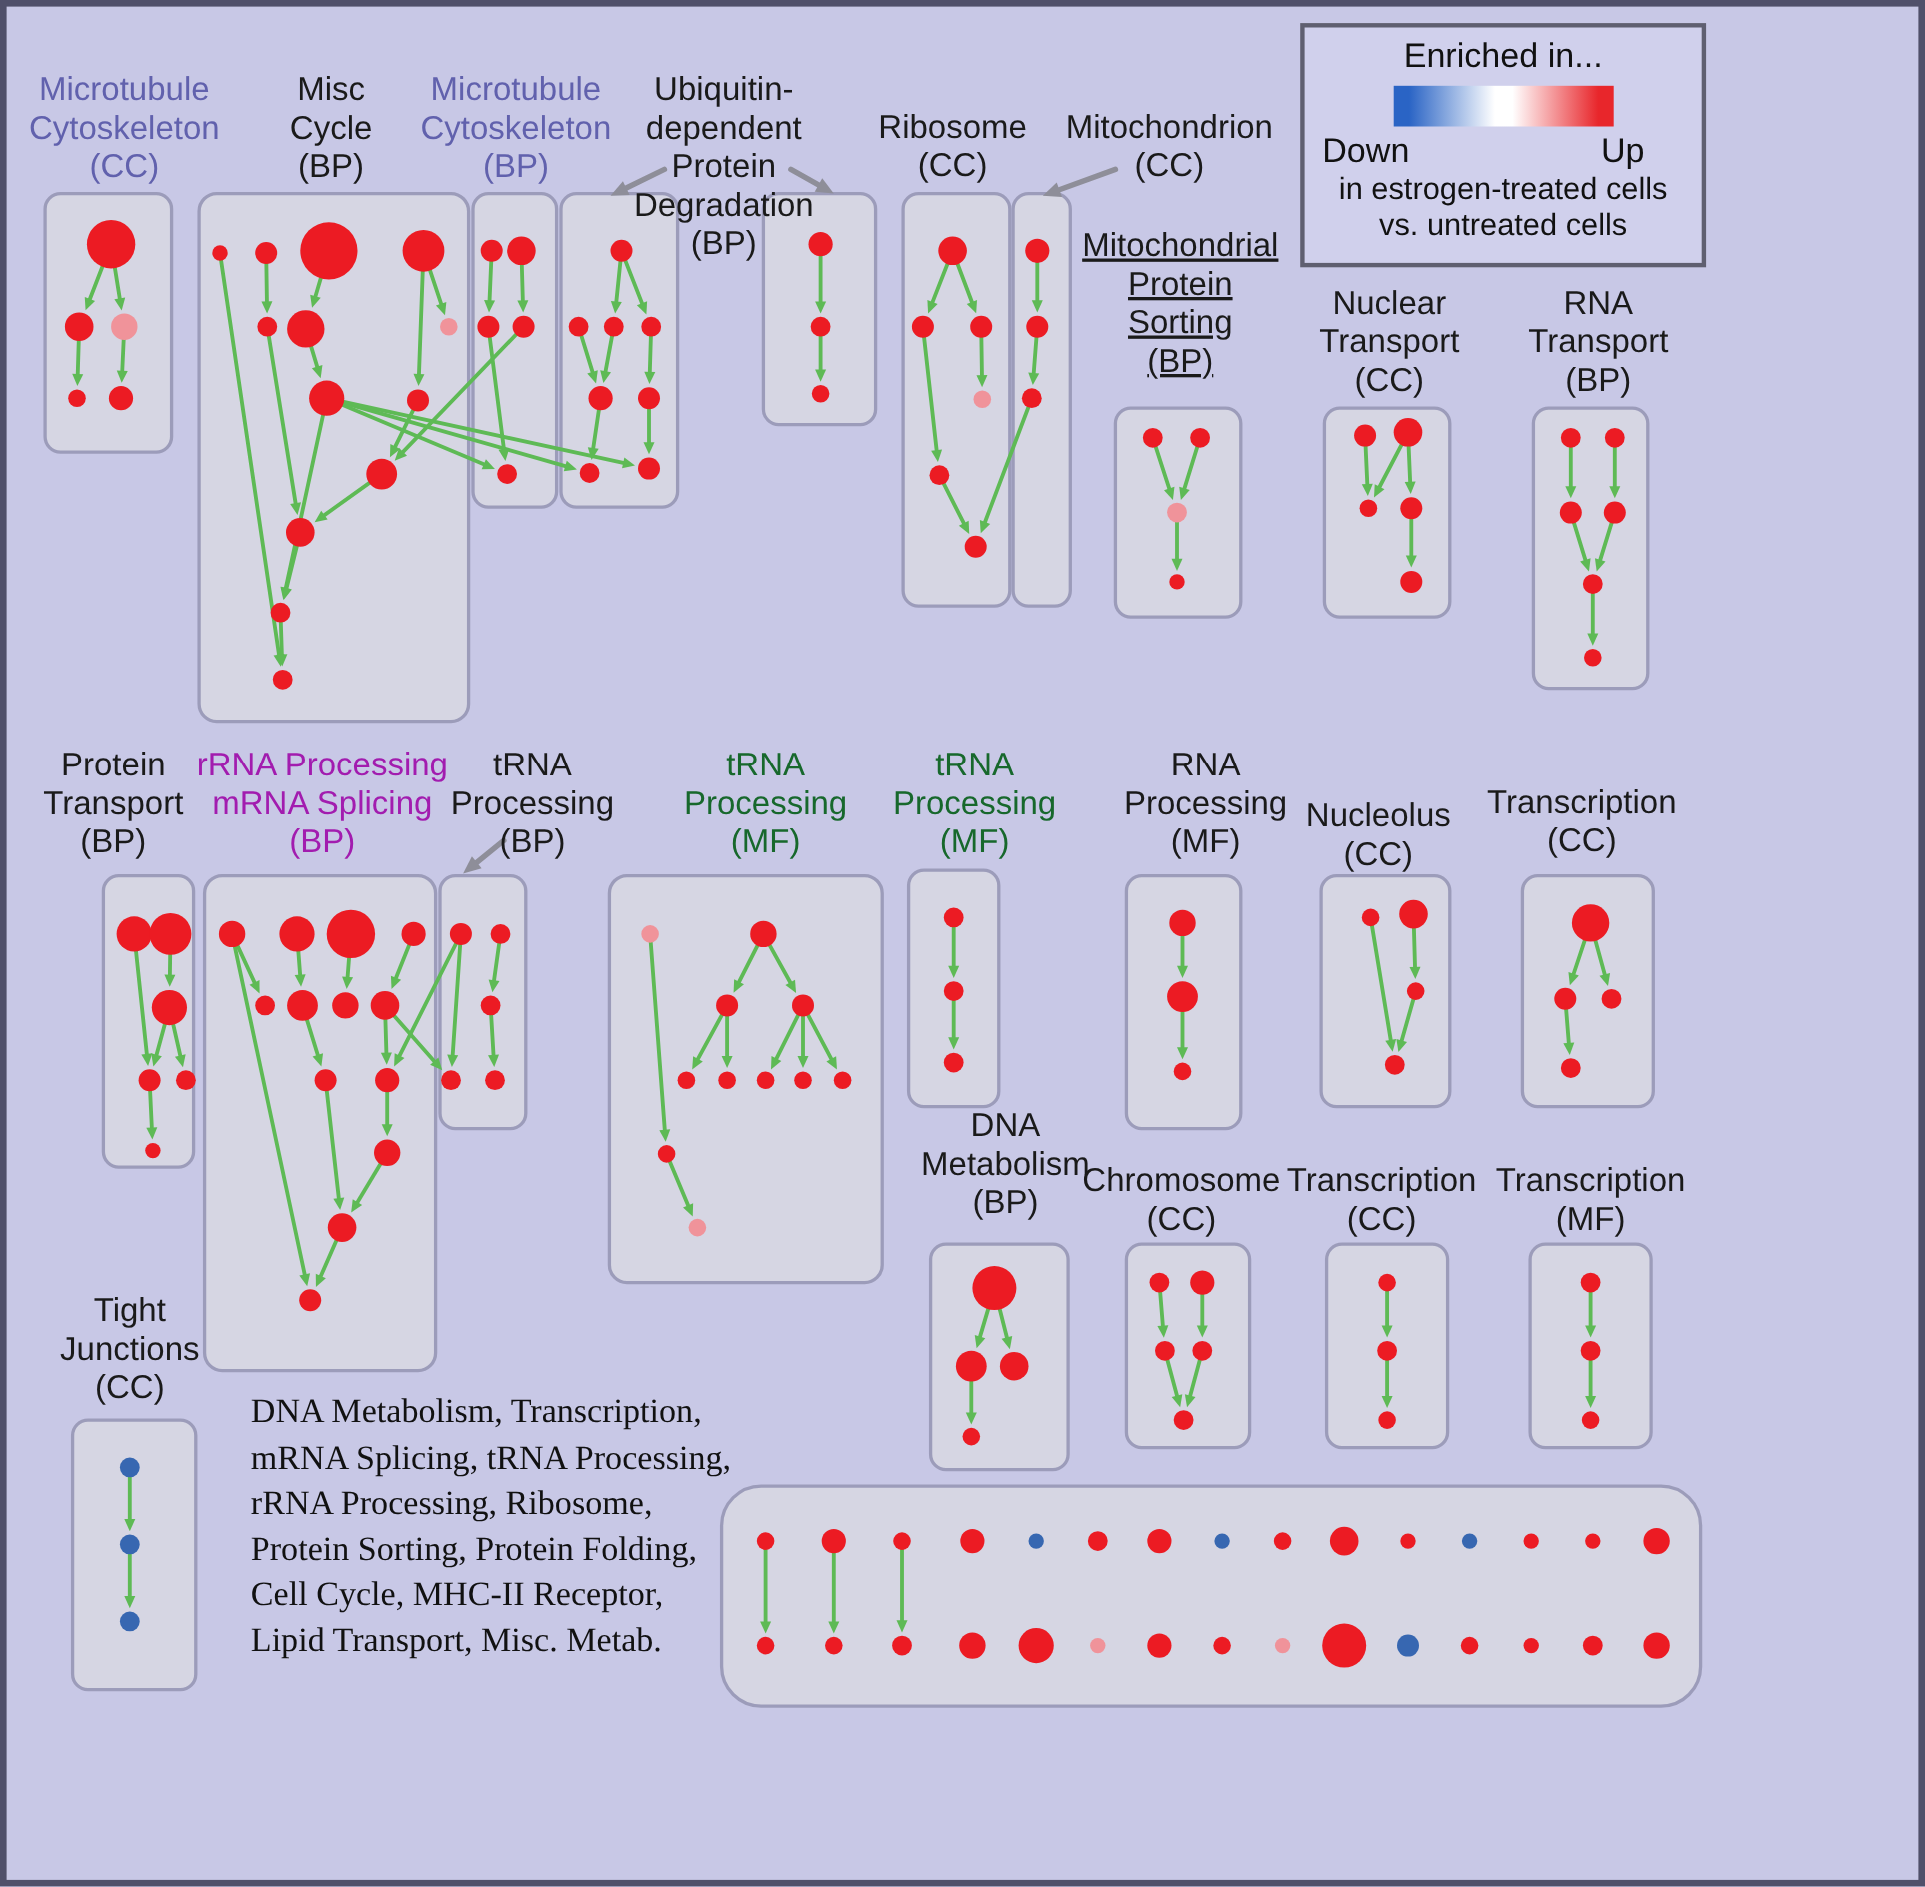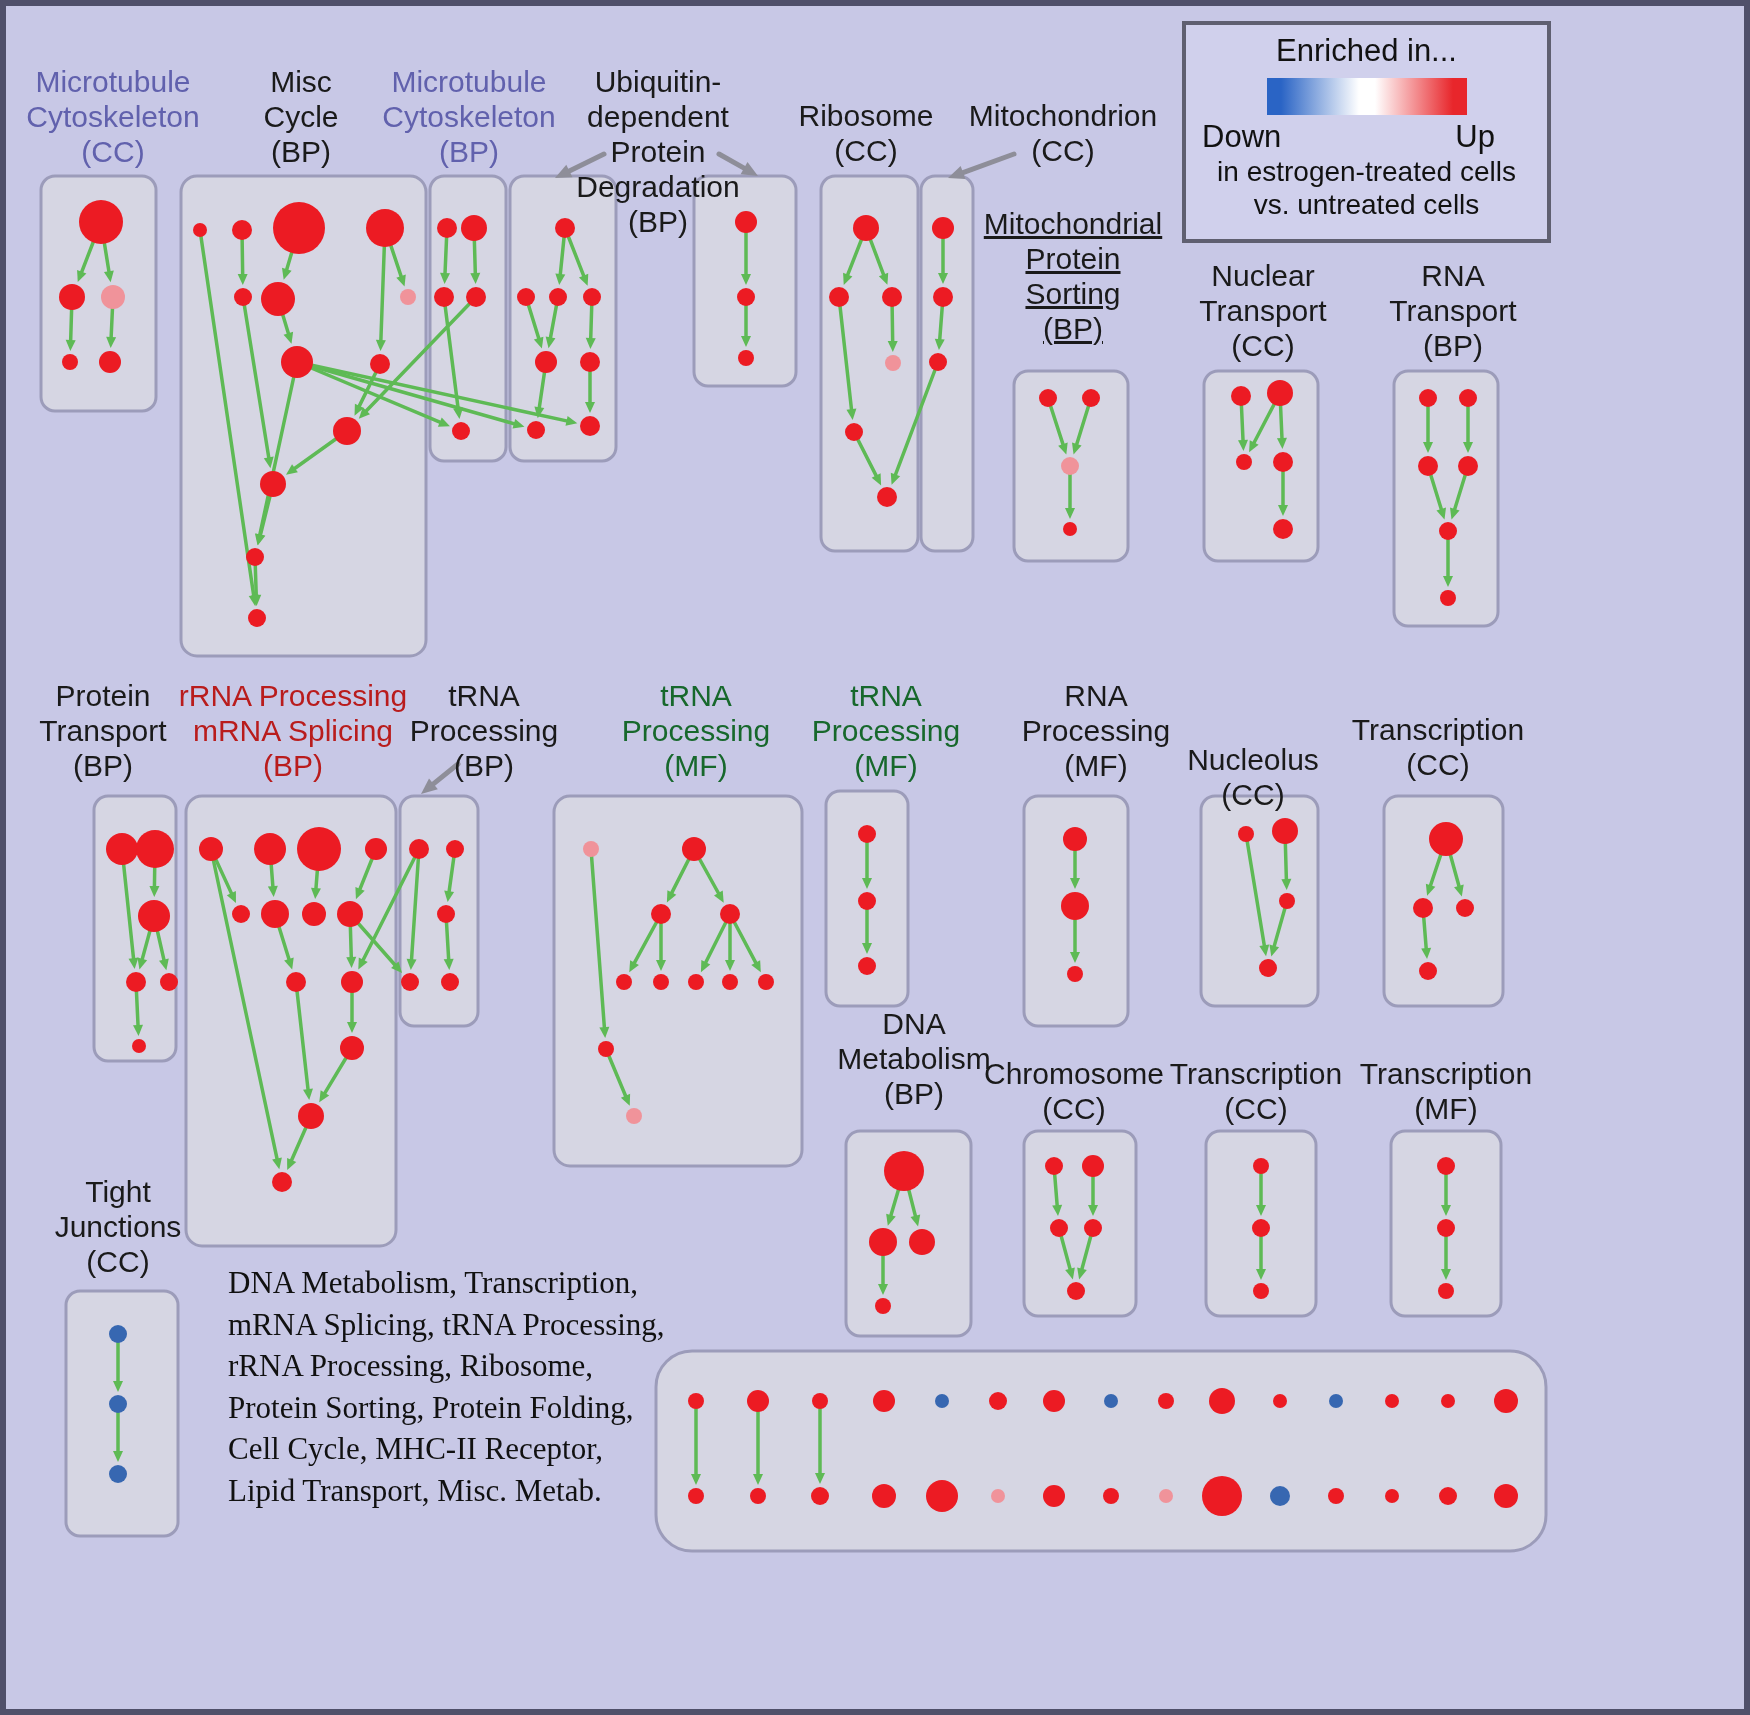--- a/index.html
+++ b/index.html
@@ -467,36 +467,36 @@
 (BP)</div>
       <div class="cluster-label" style="left: 1257px; top: 252px; color: rgb(26, 26, 26);">Nuclear
 Transport
 (CC)</div>
       <div class="cluster-label" style="left: 1447px; top: 252px; color: rgb(26, 26, 26);">RNA
 Transport
 (BP)</div>
       <div class="cluster-label" style="left: 97px; top: 672px; color: rgb(26, 26, 26);">Protein
 Transport
 (BP)</div>
-      <div class="cluster-label" style="left: 287px; top: 672px; color: #b91c1c; text-align: center;">rRNA Processing
+      <div class="cluster-label" style="left: 287px; top: 672px; color: #a21caf; text-align: center;">rRNA Processing
 mRNA Splicing
 (BP)</div>
       <div class="cluster-label" style="left: 478px; top: 672px; color: rgb(26, 26, 26);">tRNA
 Processing
 (BP)</div>
       <div class="cluster-label" style="left: 690px; top: 672px; color: rgb(23, 104, 44);">tRNA
 Processing
 (MF)</div>
       <div class="cluster-label" style="left: 880px; top: 672px; color: rgb(23, 104, 44);">tRNA
 Processing
 (MF)</div>
       <div class="cluster-label" style="left: 1090px; top: 672px; color: rgb(26, 26, 26);">RNA
 Processing
 (MF)</div>
-      <div class="cluster-label" style="left: 1247px; top: 736px; color: rgb(26, 26, 26);">Nucleolus
+      <div class="cluster-label" style="left: 1247px; top: 718px; color: rgb(26, 26, 26);">Nucleolus
 (CC)</div>
       <div class="cluster-label" style="left: 1432px; top: 706px; color: rgb(26, 26, 26);">Transcription
 (CC)</div>
       <div class="cluster-label" style="left: 908px; top: 1000px; color: rgb(26, 26, 26);">DNA
 Metabolism
 (BP)</div>
       <div class="cluster-label" style="left: 1068px; top: 1050px; color: rgb(26, 26, 26);">Chromosome
 (CC)</div>
       <div class="cluster-label" style="left: 1250px; top: 1050px; color: rgb(26, 26, 26);">Transcription
 (CC)</div>

